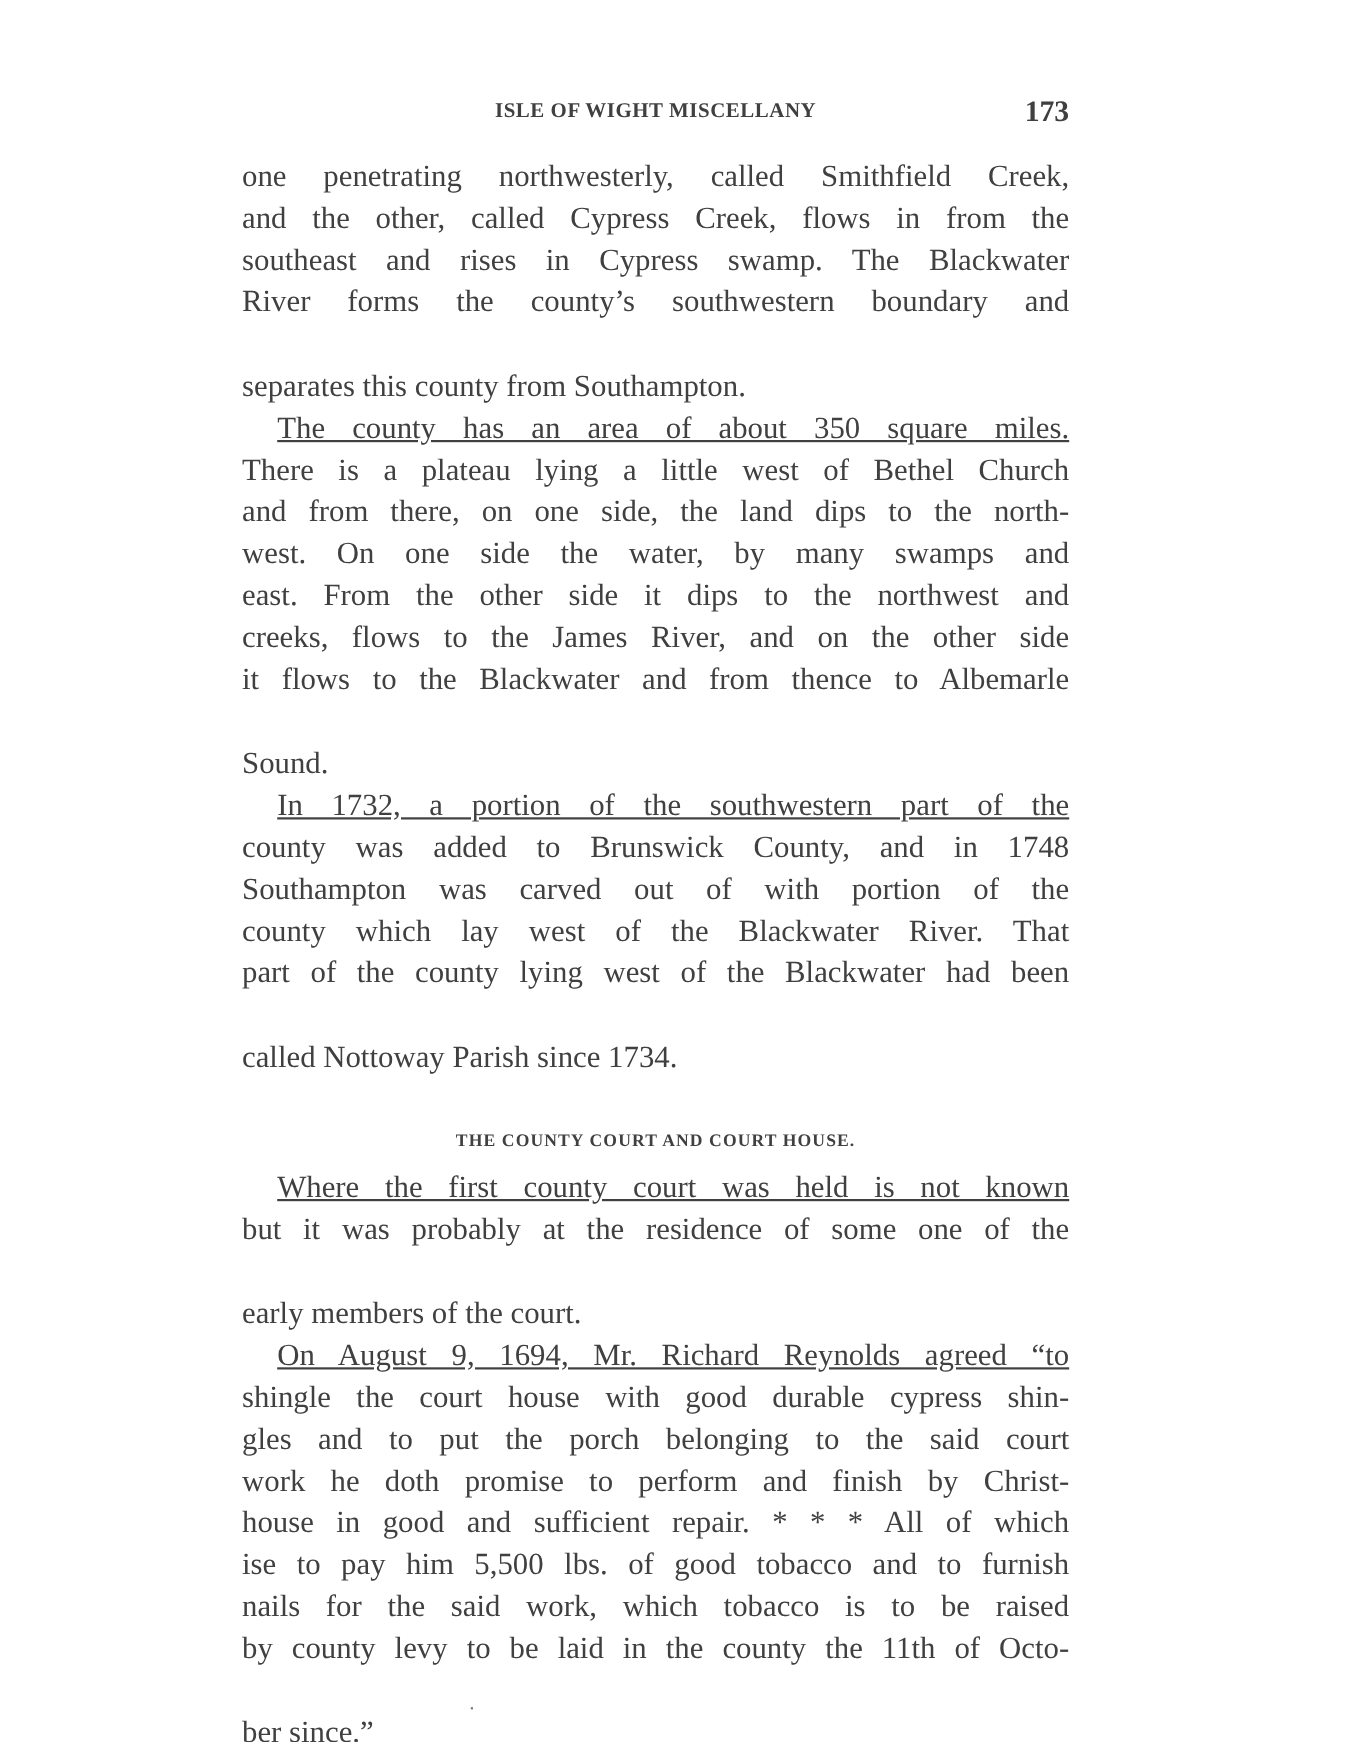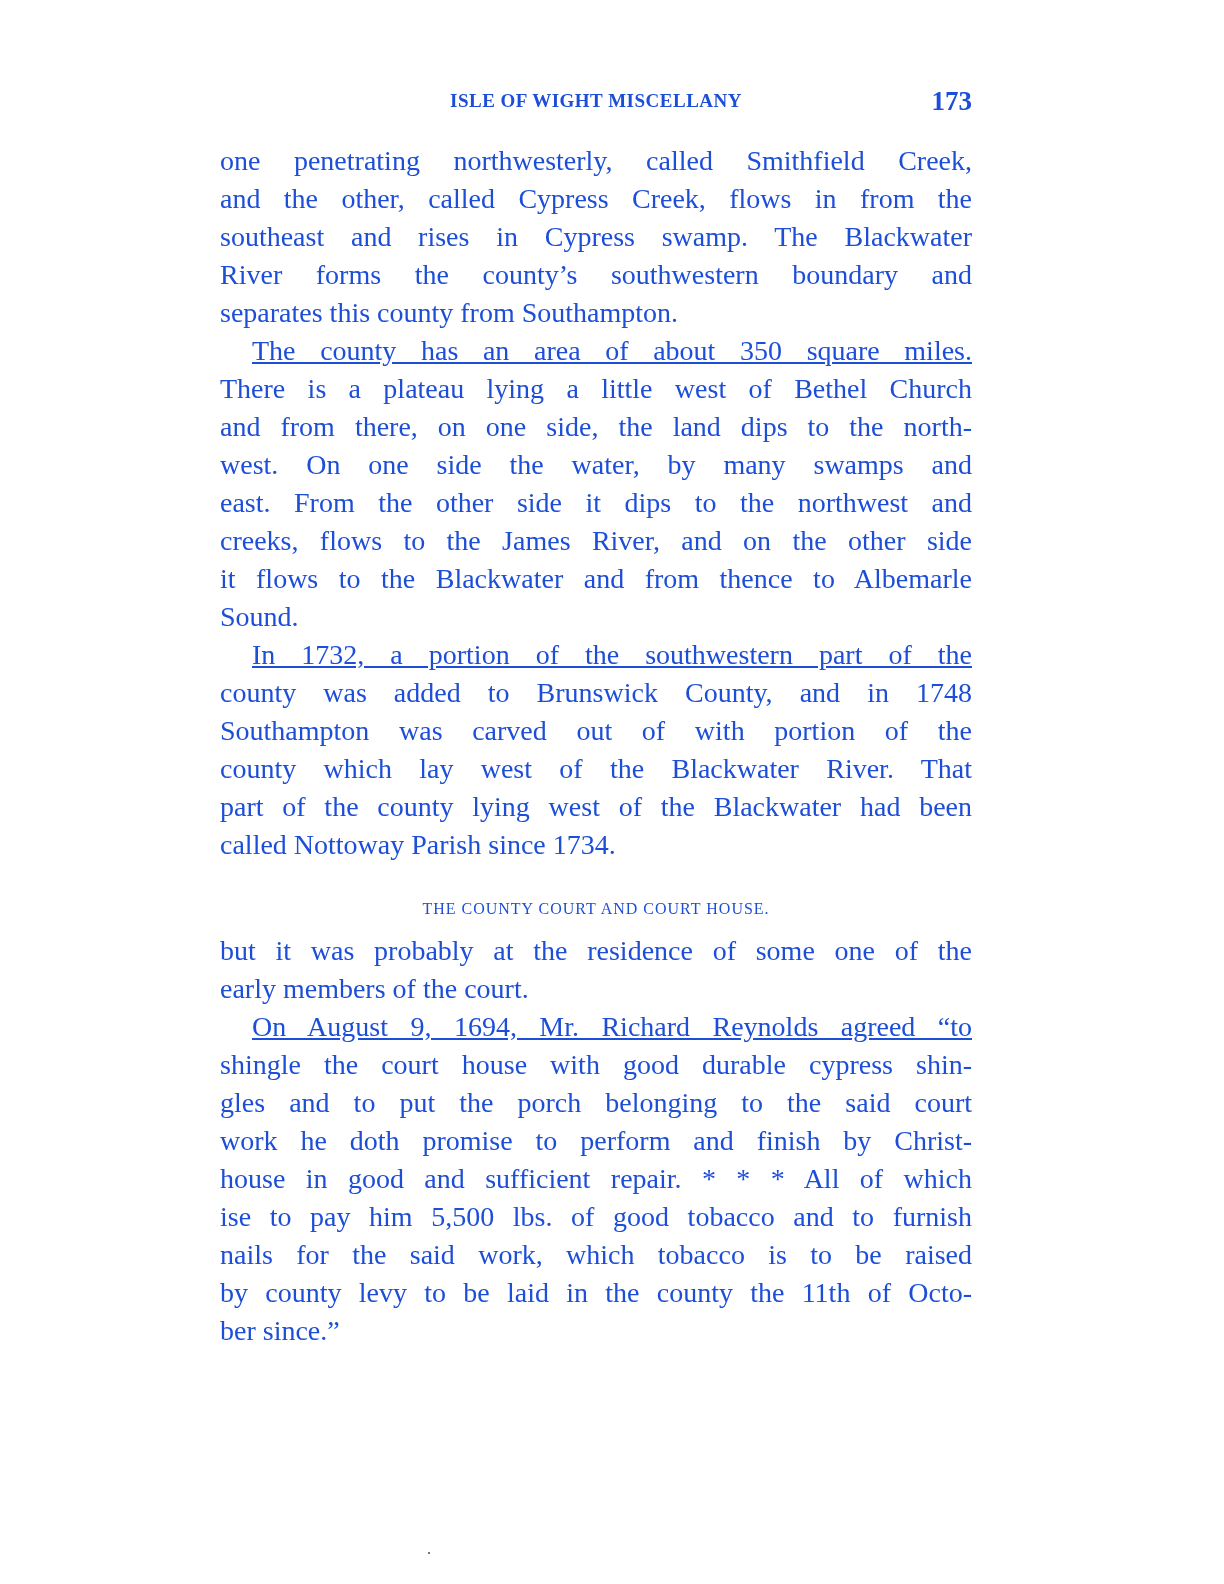--- a/index.html
+++ b/index.html
@@ -1,19 +1,19 @@
 <!DOCTYPE html>
 <html><head>
 <meta charset="utf-8">
 <style>
   html, body { margin: 0; padding: 0; background: #ffffff; }
   body { width: 1224px; height: 1584px; position: relative; overflow: hidden; }
   .page {
     position: absolute; left: 0; top: 0; width: 1216px; height: 1584px;
-    background: #ffffff; color: #1d4ed8;
+    background: #ffffff; color: #404040;
     font-family: "Liberation Serif", "DejaVu Serif", serif;
   }
   .running-head {
     position: absolute; left: 220px; width: 752px; top: 88px; height: 30px;
   }
   .running-title {
     position: absolute; left: 0; right: 0; text-align: center;
     font-size: 19px; letter-spacing: 0.5px; font-weight: bold;
     top: 2px;
   }
@@ -22,26 +22,26 @@
     font-size: 27px; font-weight: bold;
   }
   .body-text {
     position: absolute; left: 220px; width: 752px; top: 142px;
     font-size: 28px;
   }
   .line {
     display: block; height: 38px; line-height: 38px;
     white-space: nowrap; text-align: justify; text-align-last: justify;
   }
-  .line.last { text-align-last: left; }
+  .line.last { text-align-last: left; margin-top: 39px; }
   .line.indent { padding-left: 32px; text-decoration: underline; }
   .section-head {
-    display: block; text-align: center; font-size: 16px; font-weight: normal;
+    display: block; text-align: center; font-size: 16px; font-weight: bold;
     letter-spacing: 1px; height: 30px; line-height: 30px;
-    margin-top: 30px; margin-bottom: 8px;
+    margin-top: 42px; margin-bottom: 8px;
   }
   .dot {
     position: absolute; left: 428px; top: 1552px; width: 2px; height: 2px; background: #777;
   }
 </style>
 </head>
 <body>
 
 <div class="page">
   <div class="running-head">
@@ -75,20 +75,21 @@
       <span class="line">county was added to Brunswick County, and in 1748</span>
       <span class="line">Southampton was carved out of with portion of the</span>
       <span class="line">county which lay west of the Blackwater River.  That</span>
       <span class="line">part of the county lying west of the Blackwater had been</span>
       <span class="line last">called Nottoway Parish since 1734.</span>
     </div>
 
     <span class="section-head">THE COUNTY COURT AND COURT HOUSE.</span>
 
     <div>
+      <span class="line indent">Where the first county court was held is not known</span>
       <span class="line">but it was probably at the residence of some one of the</span>
       <span class="line last">early members of the court.</span>
     </div>
 
     <div>
       <span class="line indent">On August 9, 1694, Mr. Richard Reynolds agreed “to</span>
       <span class="line">shingle the court house with good durable cypress shin-</span>
       <span class="line">gles and to put the porch belonging to the said court</span>
       <span class="line">work he doth promise to perform and finish by Christ-</span>
       <span class="line">house in good and sufficient repair. * * * All of which</span>

